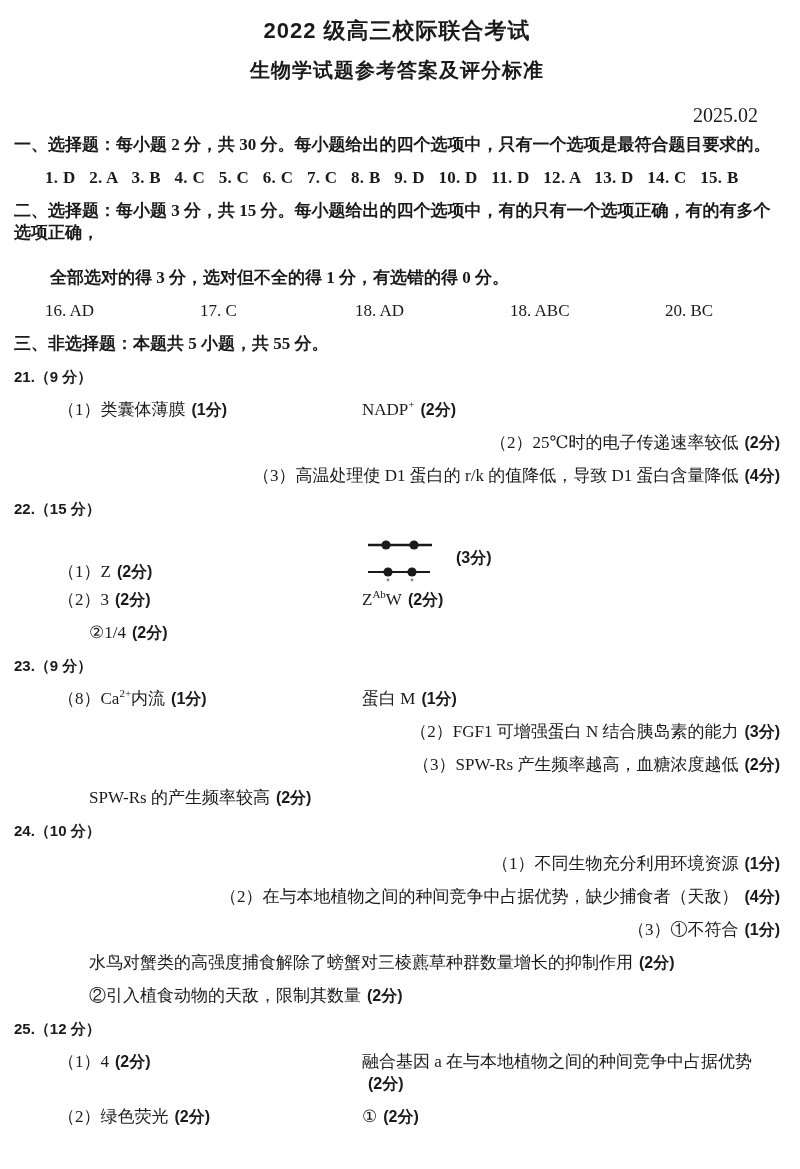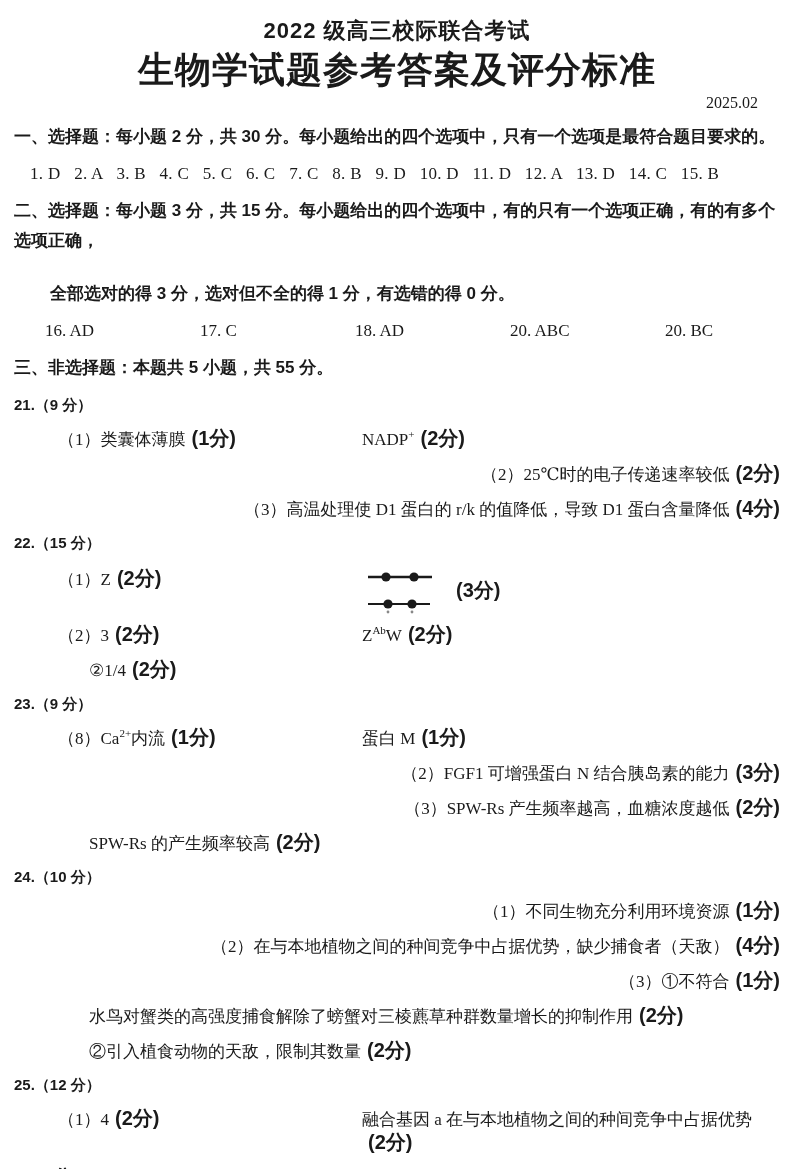--- a/index.html
+++ b/index.html
@@ -8,52 +8,52 @@
     color:#1a1a1a;
     font-family:"Liberation Serif","DejaVu Serif",serif;
     font-size:17px;
   }
   .page{padding:16px 20px 0 14px;}
   .title1{
     text-align:center;font-size:22px;font-weight:700;line-height:30px;
     font-family:"Liberation Sans","DejaVu Sans",sans-serif;letter-spacing:1px;
   }
   .title2{
-    text-align:center;font-size:36px;font-weight:700;line-height:38px;margin-top:5px;
+    text-align:center;font-size:20px;font-weight:700;line-height:38px;margin-top:5px;
     font-family:"Liberation Sans","DejaVu Sans",sans-serif;letter-spacing:1px;
   }
   .date{
-    text-align:right;font-size:16px;line-height:20px;margin:4px 22px 9px 0;
+    text-align:right;font-size:20px;line-height:20px;margin:16px 22px 9px 0;
     font-family:"Liberation Serif","DejaVu Serif",serif;
   }
   .sec-head{
-    font-family:Liberation Sans, sans-serif;
-    font-weight:700;font-size:17px;line-height:30px;margin-bottom:11px;
+    font-family:Liberation Serif, serif;
+    font-weight:700;font-size:17px;line-height:22px;margin-bottom:11px;
   }
   .sec-cont{margin-left:36px;}
   .row{line-height:22px;margin-bottom:11px;}
   .qnum{
     font-family:"Liberation Sans","DejaVu Sans",sans-serif;
     font-weight:700;font-size:15px;margin-top:3px;
   }
   .item{padding-left:44px;text-align:right;}
   .cont{padding-left:75px;}
   .two-col{display:flex;align-items:baseline;}
   .two-col .lcol{flex:0 0 348px;box-sizing:border-box;padding-left:44px;}
   .score{
     font-family:"Liberation Sans","DejaVu Sans",sans-serif;
-    font-weight:700;font-size:20px;margin-left:6px;white-space:nowrap;
+    font-weight:700;font-size:16px;margin-left:6px;white-space:nowrap;
   }
   sup.sp{font-size:11px;line-height:0;}
   .ans1{
-    margin-left:16px;white-space:pre;letter-spacing:.3px;
+    margin-left:31px;white-space:pre;letter-spacing:.3px;font-weight:bold;
   }
   .ans2{display:flex;margin-left:31px;}
   .ans2 span{flex:0 0 155px;}
-  .diagram-row{display:flex;align-items:flex-start;height:52px;margin-bottom:6px;}
+  .diagram-row{display:flex;align-items:flex-end;height:52px;margin-bottom:6px;}
   .diagram-row .lcol{flex:0 0 348px;box-sizing:border-box;padding-left:44px;}
   .diagram-box{display:flex;align-items:center;}
   .diagram-box svg{display:block;}
 </style>
 </head>
 <body>
 
 <div class="page">
 
   <div class="title1">2022 级高三校际联合考试</div>
@@ -62,21 +62,21 @@
 
   <div class="sec-head">一、选择题：每小题 2 分，共 30 分。每小题给出的四个选项中，只有一个选项是最符合题目要求的。</div>
   <div class="row ans1">1. D   2. A   3. B   4. C   5. C   6. C   7. C   8. B   9. D   10. D   11. D   12. A   13. D   14. C   15. B</div>
 
   <div class="sec-head" style="margin-bottom:23px;">二、选择题：每小题 3 分，共 15 分。每小题给出的四个选项中，有的只有一个选项正确，有的有多个选项正确，</div>
   <div class="sec-head sec-cont">全部选对的得 3 分，选对但不全的得 1 分，有选错的得 0 分。</div>
   <div class="row ans2">
     <span>16. AD</span>
     <span>17. C</span>
     <span>18. AD</span>
-    <span>20. ABC</span>
+    <span>18. ABC</span>
     <span>20. BC</span>
   </div>
 
   <div class="sec-head">三、非选择题：本题共 5 小题，共 55 分。</div>
 
   <div class="row qnum">21.（9 分）</div>
   <div class="row two-col">
     <span class="lcol">
       <span>（1）类囊体薄膜</span><span class="score">(1分)</span>
     </span>
@@ -161,18 +161,21 @@
   <div class="row qnum">25.（12 分）</div>
   <div class="row two-col">
     <span class="lcol">
       <span>（1）4</span><span class="score">(2分)</span>
     </span>
     <span class="rcol">
       <span>融合基因 a 在与本地植物之间的种间竞争中占据优势</span><span class="score">(2分)</span>
     </span>
   </div>
   <div class="row two-col">
+    <span class="lcol">
+      <span>（2）绿色荧光</span><span class="score">(2分)</span>
+    </span>
     <span class="rcol">
       <span>①</span><span class="score">(2分)</span>
     </span>
   </div>
 
 </div>
 
 </body></html>

